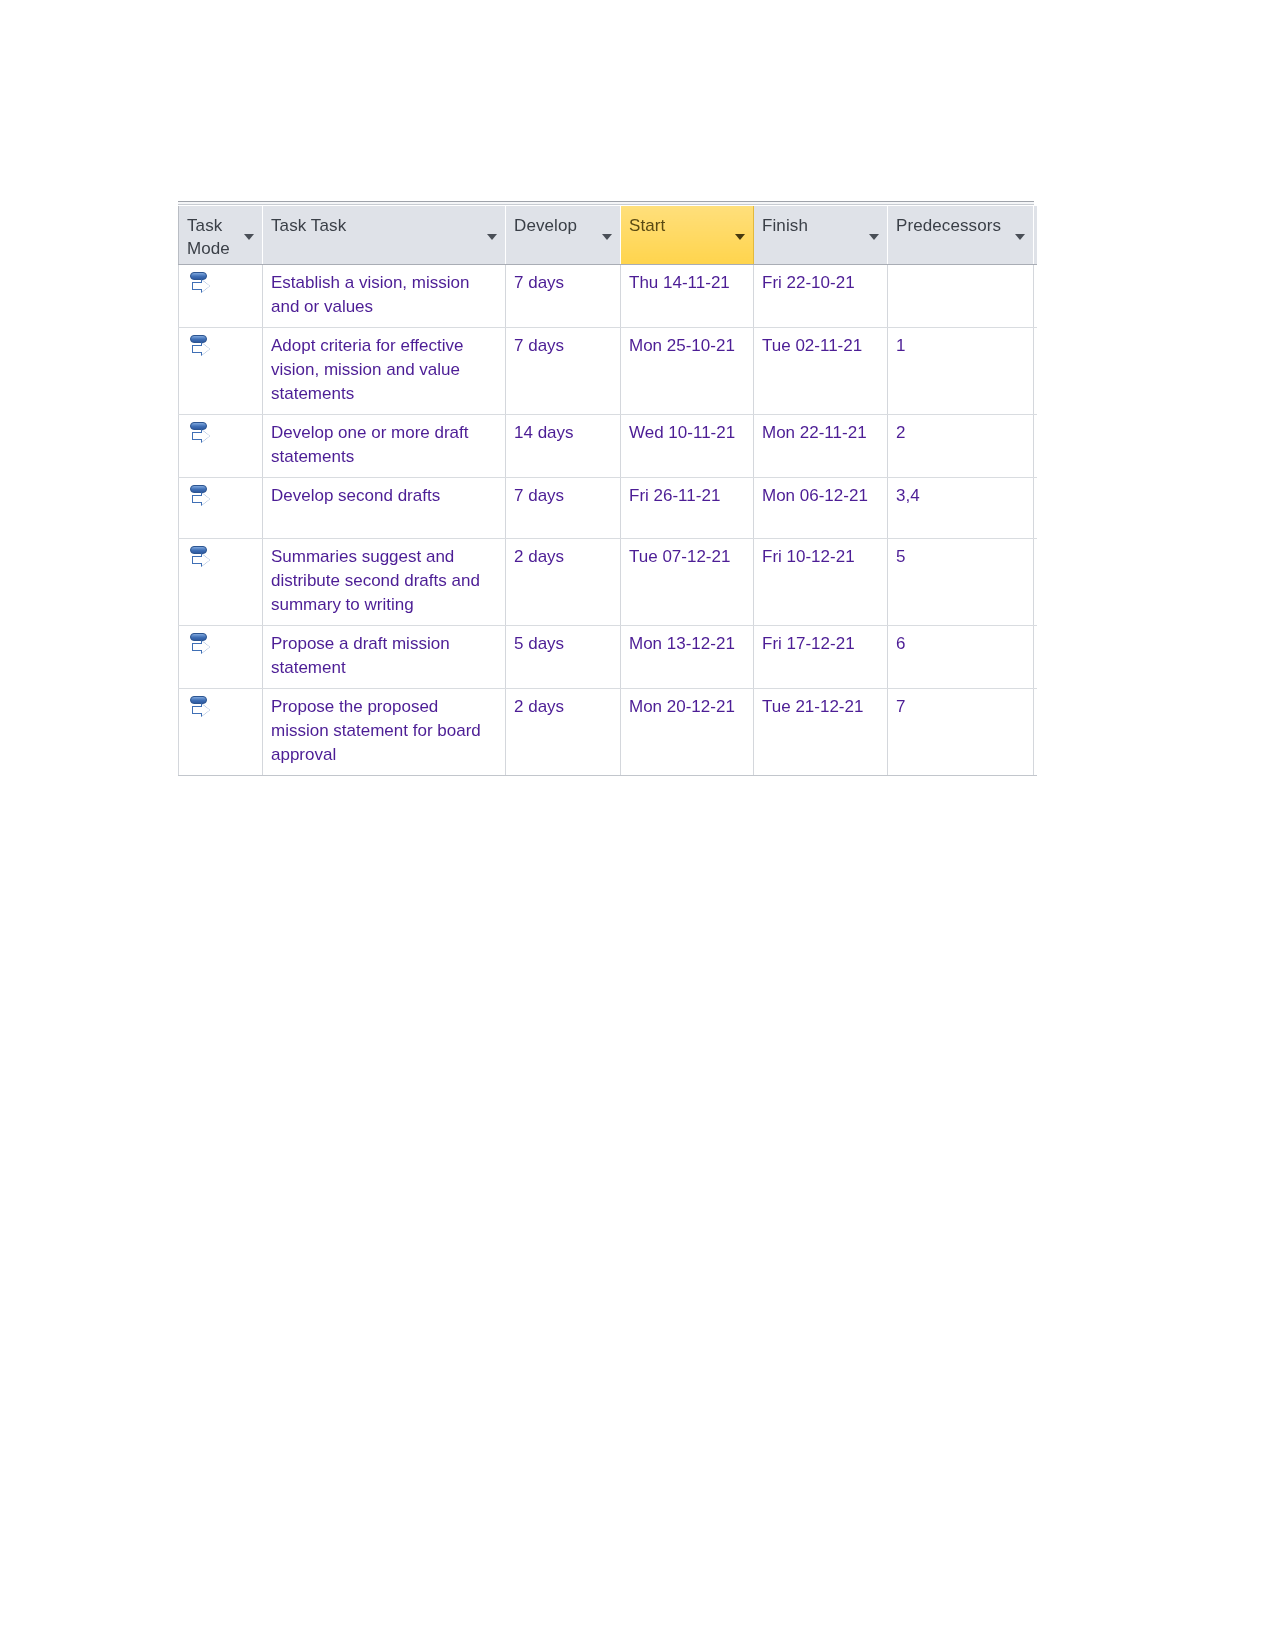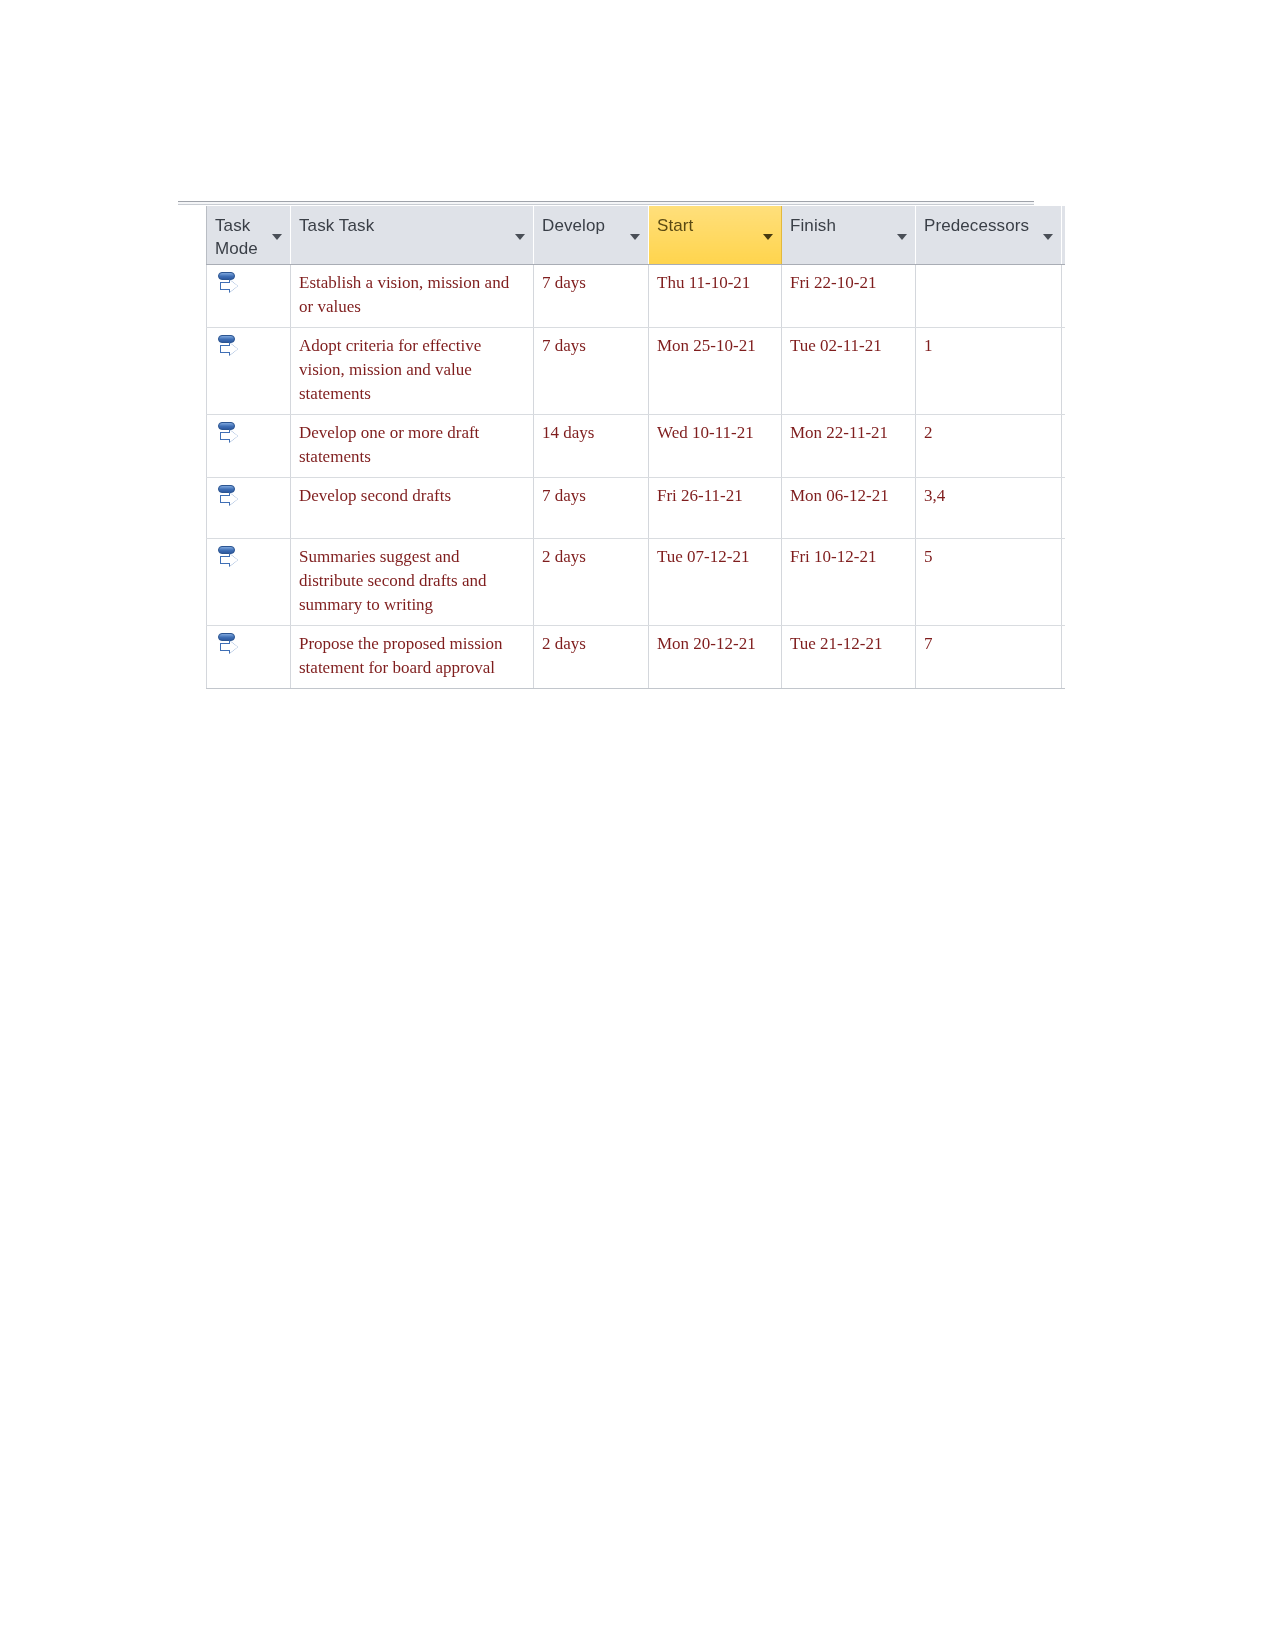--- a/index.html
+++ b/index.html
@@ -15,21 +15,20 @@
     -webkit-font-smoothing: antialiased;
   }
 
   
   #project-grid {
     position: absolute;
     left: 178px;
     top: 206px;
     width: 856px;
     box-sizing: border-box;
-    margin-left: 28px;
   }
 
   
   .split-bar {
     position: absolute;
     left: 178px;
     top: 201px;
     width: 856px;
     height: 4px;
     background: #f4f5f7;
@@ -93,24 +92,23 @@
   }
 
   
   tbody td {
     border-right: 1px solid #d4d7dc;
     border-bottom: 1px solid #d9dce0;
     padding: 6px 8px 8px 8px;
     vertical-align: top;
     font-size: 17px;
     line-height: 24px;
-    color: #7f1d1d;
+    color: #4c1d95;
     background: #ffffff;
     height: 46px;
-    font-family: Liberation Serif, serif;
   }
   tbody td.first-col {
     border-left: 1px solid #d4d7dc;
     padding: 5px 6px;
   }
   tbody tr:last-child td {
     border-bottom: 1px solid #c2c6cc;
   }
 
   td.c-mode    { width: 84px; }
@@ -231,21 +229,21 @@
           <td class="c-mode first-col">
             <span class="mode-icon">
               <span class="bar"></span>
               <span class="arrow-head-outline"></span>
               <span class="arrow-body"></span>
               <span class="arrow-head"></span>
             </span>
           </td>
           <td class="c-name">Establish a vision, mission and or values</td>
           <td class="c-dur">7 days</td>
-          <td class="c-start">Thu 11-10-21</td>
+          <td class="c-start">Thu 14-11-21</td>
           <td class="c-finish">Fri 22-10-21</td>
           <td class="c-pred"></td>
           <td class="c-clip clip-col"></td>
         </tr>
         <tr>
           <td class="c-mode first-col">
             <span class="mode-icon">
               <span class="bar"></span>
               <span class="arrow-head-outline"></span>
               <span class="arrow-body"></span>
@@ -309,20 +307,36 @@
         </tr>
         <tr>
           <td class="c-mode first-col">
             <span class="mode-icon">
               <span class="bar"></span>
               <span class="arrow-head-outline"></span>
               <span class="arrow-body"></span>
               <span class="arrow-head"></span>
             </span>
           </td>
+          <td class="c-name">Propose a draft mission statement</td>
+          <td class="c-dur">5 days</td>
+          <td class="c-start">Mon 13-12-21</td>
+          <td class="c-finish">Fri 17-12-21</td>
+          <td class="c-pred">6</td>
+          <td class="c-clip clip-col"></td>
+        </tr>
+        <tr>
+          <td class="c-mode first-col">
+            <span class="mode-icon">
+              <span class="bar"></span>
+              <span class="arrow-head-outline"></span>
+              <span class="arrow-body"></span>
+              <span class="arrow-head"></span>
+            </span>
+          </td>
           <td class="c-name">Propose the proposed mission statement for board approval</td>
           <td class="c-dur">2 days</td>
           <td class="c-start">Mon 20-12-21</td>
           <td class="c-finish">Tue 21-12-21</td>
           <td class="c-pred">7</td>
           <td class="c-clip clip-col"></td>
         </tr>
       </tbody>
   </table>
 </div>

